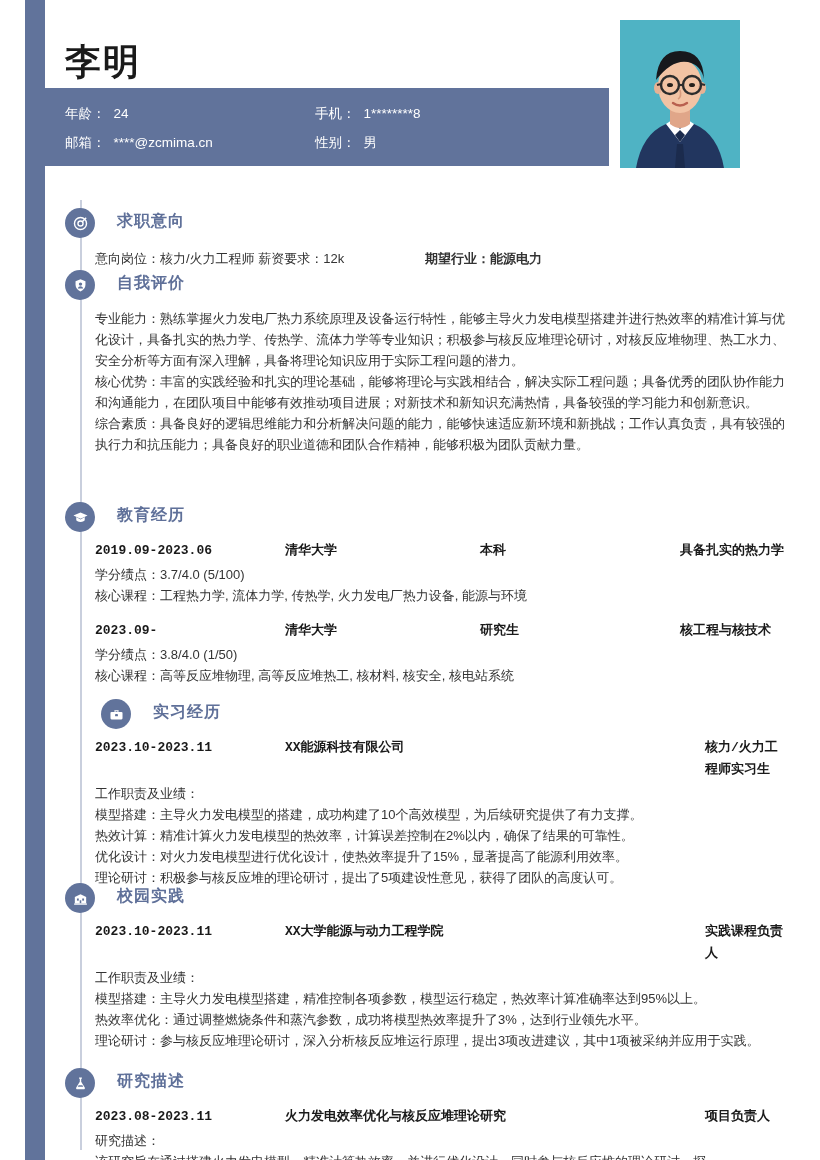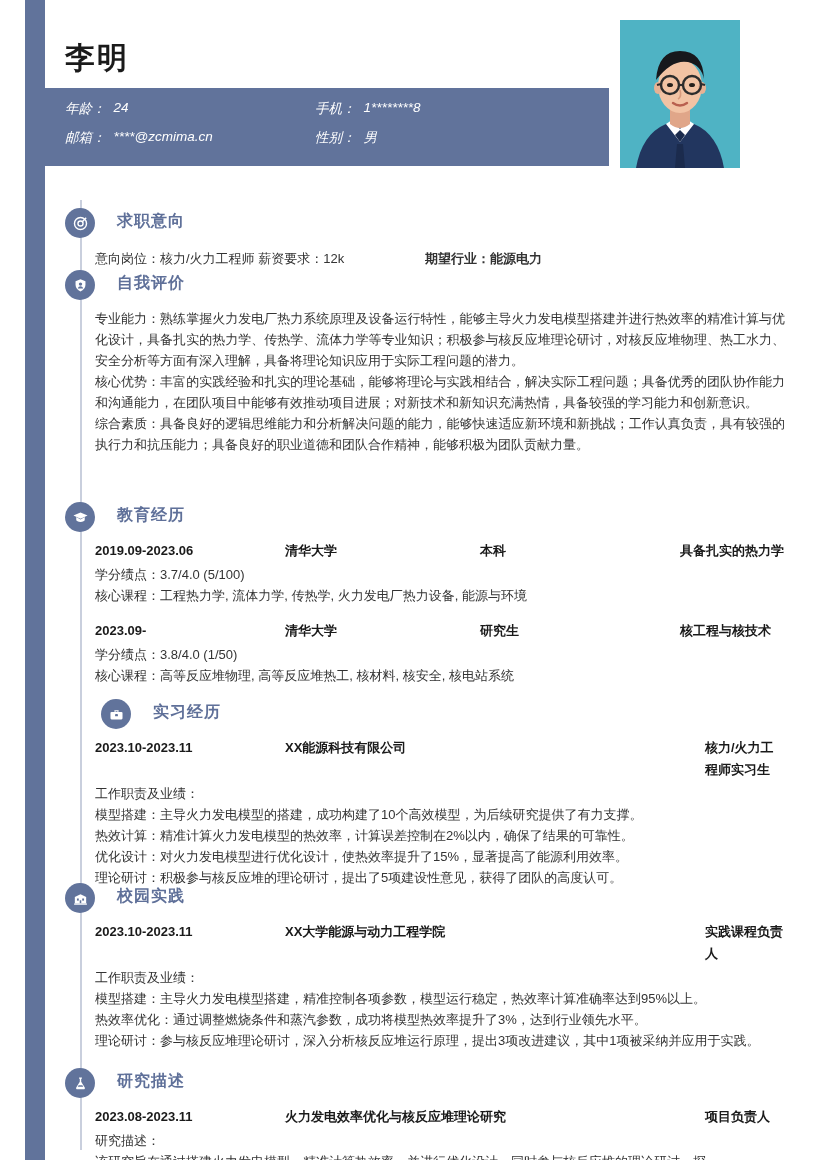--- a/index.html
+++ b/index.html
@@ -34,39 +34,39 @@
     background: #ffffff;
   }
   
   .header {
     position: absolute;
     left: 45px; top: 0; width: 775px; height: 170px;
   }
   .name {
     position: absolute;
     left: 20px; top: 38px;
-    font-size: 30px; font-weight: bold; color: #1a1a1a;
+    font-size: 36px; font-weight: bold; color: #1a1a1a;
     letter-spacing: 2px;
   }
   .contact-band {
     position: absolute;
     left: 0px; top: 88px; width: 564px; height: 78px;
     background: #61739b;
   }
   .contact-grid {
     position: absolute;
     left: 20px; top: 12px; width: 530px;
     display: grid;
     grid-template-columns: 250px 250px;
     grid-template-rows: 27px 27px;
     row-gap: 2px;
     color: #ffffff;
     font-size: 13.5px;
   }
-  .contact-cell { display: flex; align-items: flex-start; white-space: nowrap; font-style: italic; }
+  .contact-cell { display: flex; align-items: center; white-space: nowrap; }
   .contact-label { margin-right: 8px; }
   .contact-value { }
   
   .photo {
     position: absolute;
     left: 575px; top: 20px; width: 120px; height: 148px;
     background: #4fb3c4;
     overflow: hidden;
   }
   
@@ -97,20 +97,21 @@
     left: 50px; width: 690px;
     font-size: 13px; color: #333333; line-height: 21px;
   }
   .para { margin: 0; text-align: justify; }
   
   .entry-row {
     display: flex;
     font-size: 13px; font-weight: bold; color: #1a1a1a;
     line-height: 22px;
     margin-bottom: 2px;
+    font-family: Liberation Mono, monospace;
   }
   .e-date  { width: 190px; flex: none; }
   .e-org   { width: 195px; flex: none; }
   .e-deg   { width: 200px; flex: none; }
   .e-major { flex: 1; }
   .entry-row.two .e-org { width: 420px; }
   .entry-row.two .e-role { flex: 1; }
   .entry-line { line-height: 21px; font-size: 13px; color: #333333; }
   .intent-row { display: flex; font-size: 13px; color: #333333; line-height: 22px; }
   .intent-a { width: 330px; flex: none; }

